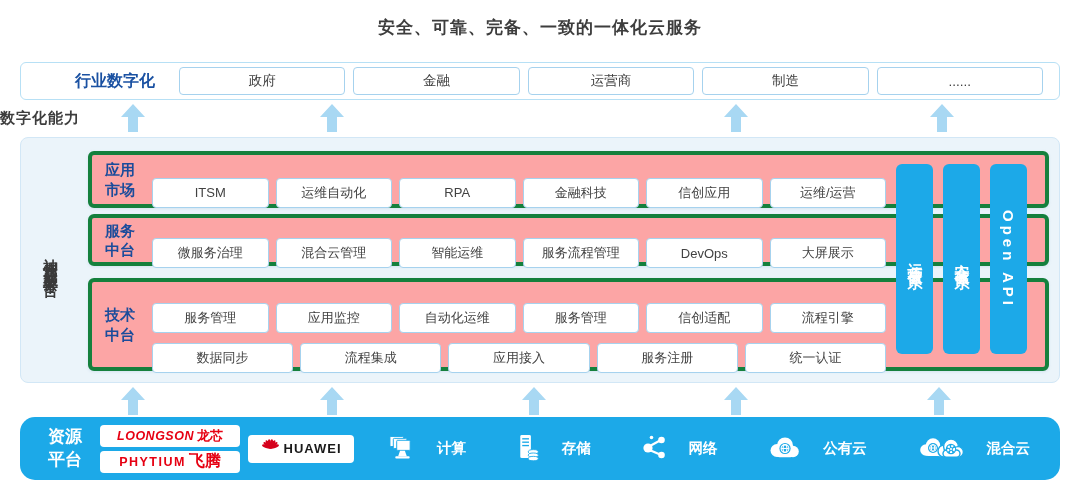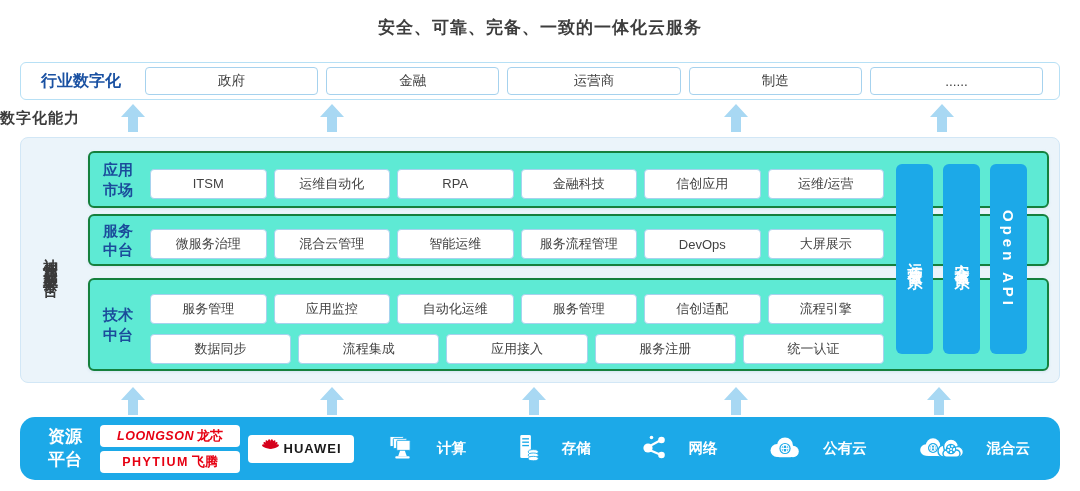--- a/index.html
+++ b/index.html
@@ -14,49 +14,49 @@
   html,body{width:1080px;height:491px;background:#ffffff;
     font-family:"Liberation Sans","DejaVu Sans",sans-serif;}
   .stage{position:relative;width:1080px;height:491px;overflow:hidden;background:#fff;}
 
   .page-title{position:absolute;top:16px;left:0;width:1080px;text-align:center;
     font-size:17px;font-weight:bold;color:var(--dark);letter-spacing:1px;}
 
   
   .industry-row{position:absolute;top:62px;left:20px;width:1040px;height:38px;
     background:#fff;border:1.5px solid #b7e0f5;border-radius:6px;
-    display:flex;align-items:center;}
+    display:flex;align-items:center;padding-left:34px;}
   .industry-label{flex:0 0 auto;margin:0 24px 0 20px;font-size:16px;font-weight:bold;
     color:var(--deepblue);white-space:nowrap;}
   .industry-cells{flex:1;display:flex;gap:8px;margin-right:16px;}
   .industry-cell{flex:1;height:28px;border:1.3px solid var(--cellborder);border-radius:4px;
     background:#fff;display:flex;align-items:center;justify-content:center;
     font-size:13.5px;color:#404040;}
 
   
   .up-arrow{position:absolute;width:24px;height:28px;}
   .cap-label{position:absolute;top:109px;left:0;width:1064px;
     font-size:15px;font-weight:bold;color:var(--dark);letter-spacing:1px;}
 
   
   .main-panel{position:absolute;top:137px;left:20px;width:1040px;height:246px;
     background:#ebf4fa;border:1px solid #d2e7f6;border-radius:8px;}
   .platform-name{position:absolute;left:16px;top:0;height:100%;width:26px;
     display:flex;align-items:center;justify-content:center;}
   .platform-name span{writing-mode:vertical-lr;text-orientation:upright;
     font-size:15px;font-weight:bold;color:#3a3a3a;letter-spacing:3px;}
 
-  .section{position:absolute;left:67px;width:961px;background:#5eead4;
-    border:2px solid #15803d;border-radius:6px;
+  .section{position:absolute;left:67px;width:961px;background:#fca5a5;
+    border:4px solid #15803d;border-radius:6px;
     box-shadow:0 1px 3px rgba(150,185,215,.28);}
   .sec-label{position:absolute;left:13px;top:0;height:100%;width:34px;
     display:flex;align-items:center;}
   .sec-label span{font-size:15px;font-weight:bold;color:#1b4c9b;line-height:1.3;
     word-break:break-all;}
-  .sec-rows{position:absolute;left:60px;top:4px;width:734px;height:100%;
+  .sec-rows{position:absolute;left:60px;top:13px;width:734px;height:100%;
     display:flex;flex-direction:column;justify-content:center;gap:10px;}
   .cell-row{display:flex;gap:7px;}
   .cell{flex:1;height:30px;background:#fff;border:1.3px solid var(--cellborder);
     border-radius:4px;display:flex;align-items:center;justify-content:center;
     font-size:13px;color:#424242;white-space:nowrap;}
 
   .pillar{position:absolute;top:26px;width:37px;height:190px;background:var(--accent);
     border-radius:6px;display:flex;align-items:center;justify-content:center;}
   .pillar span{writing-mode:vertical-rl;text-orientation:mixed;color:#fff;
     font-size:15px;font-weight:bold;letter-spacing:4px;white-space:nowrap;}
@@ -66,21 +66,21 @@
     background:var(--accent);border-radius:15px;display:flex;align-items:center;}
   .resource-label{flex:0 0 auto;margin-left:28px;width:40px;font-size:17px;
     font-weight:bold;color:#fff;line-height:1.3;word-break:break-all;}
   .vendor-stack{flex:0 0 auto;margin-left:12px;display:flex;flex-direction:column;gap:4px;}
   .vendor-box{width:140px;height:22px;background:#fff;border-radius:4px;
     display:flex;align-items:center;justify-content:center;gap:3px;}
   .loongson-text{font-size:12.5px;font-weight:900;font-style:italic;color:var(--red);
     letter-spacing:.5px;}
   .loongson-cn{font-size:13px;font-weight:900;color:var(--red);}
   .phytium-text{font-size:12.5px;font-weight:700;color:var(--red);letter-spacing:1.5px;}
-  .phytium-cn{font-size:13px;font-weight:900;color:var(--red);}
+  .phytium-cn{font-size:16px;font-weight:900;color:var(--red);}
   .huawei-box{flex:0 0 auto;margin-left:8px;width:106px;height:28px;background:#fff;
     border-radius:4px;display:flex;align-items:center;justify-content:center;gap:4px;}
   .huawei-text{font-size:13px;font-weight:800;color:#1a1a1a;letter-spacing:1px;}
 
   .resource-items{flex:1;display:flex;justify-content:space-between;align-items:center;
     margin:0 30px 0 34px;}
   .resource-item{display:flex;align-items:center;gap:22px;color:#fff;
     font-size:14.5px;font-weight:bold;white-space:nowrap;}
 </style>
 </head>

